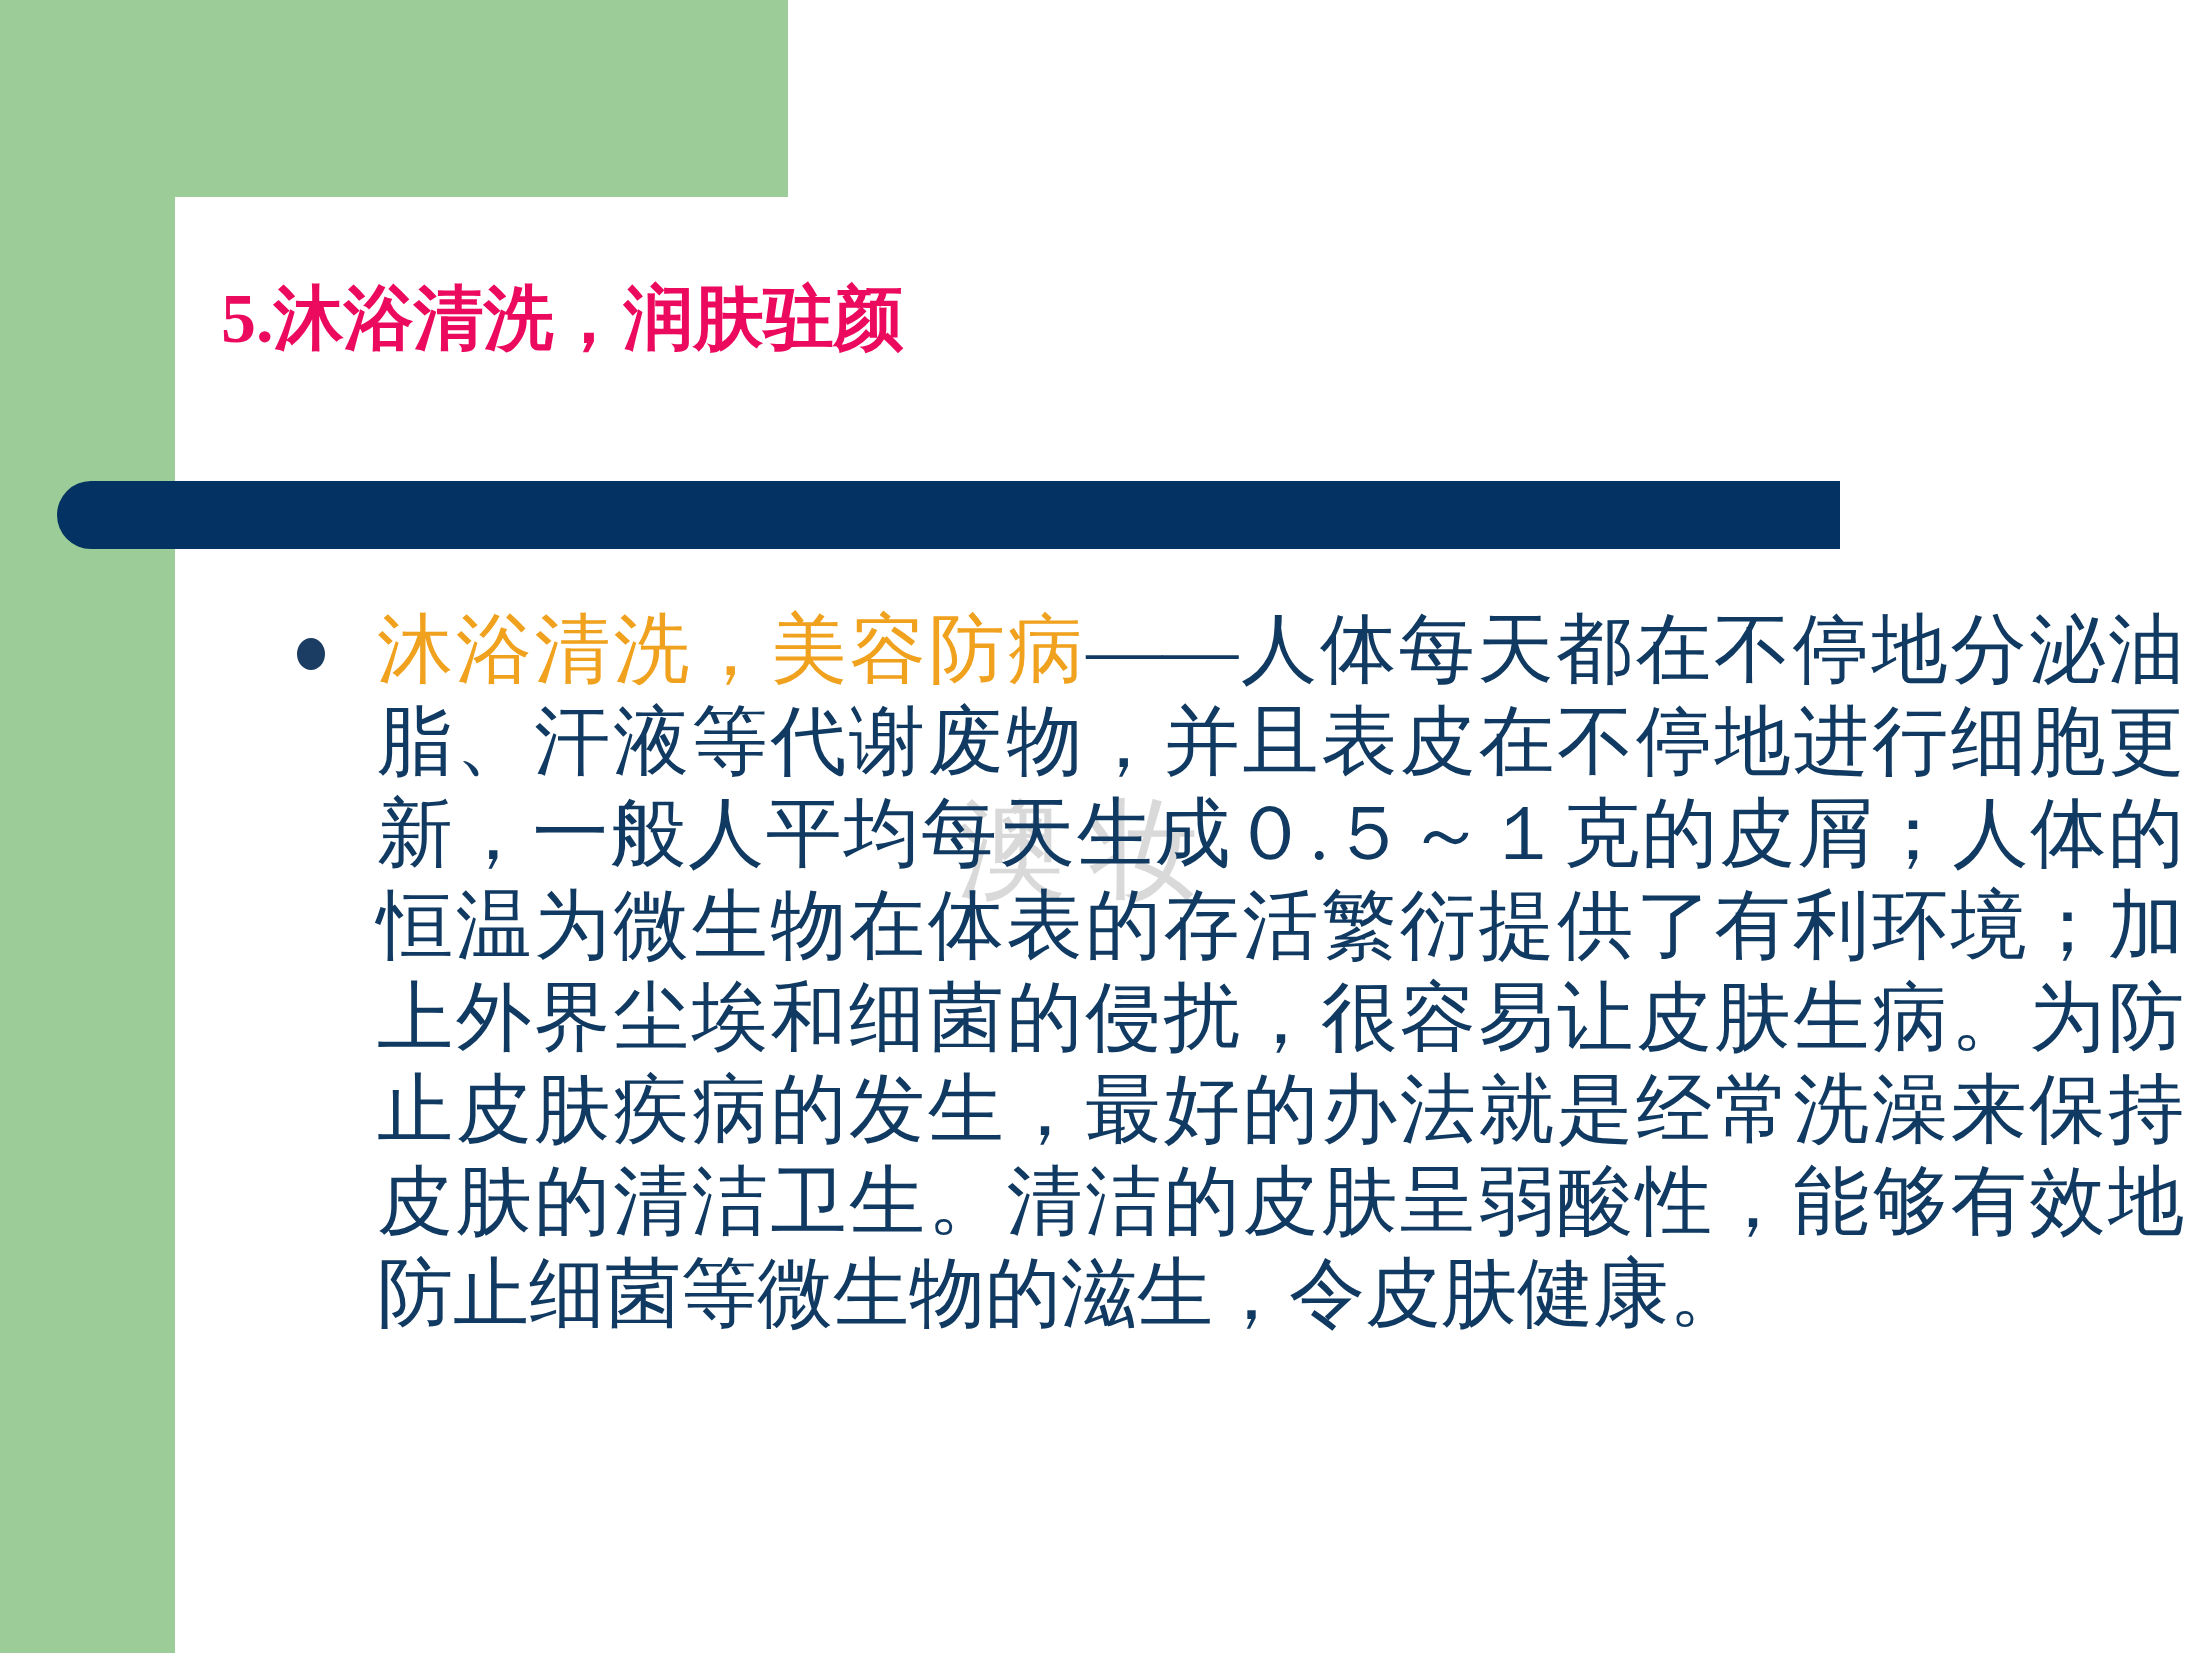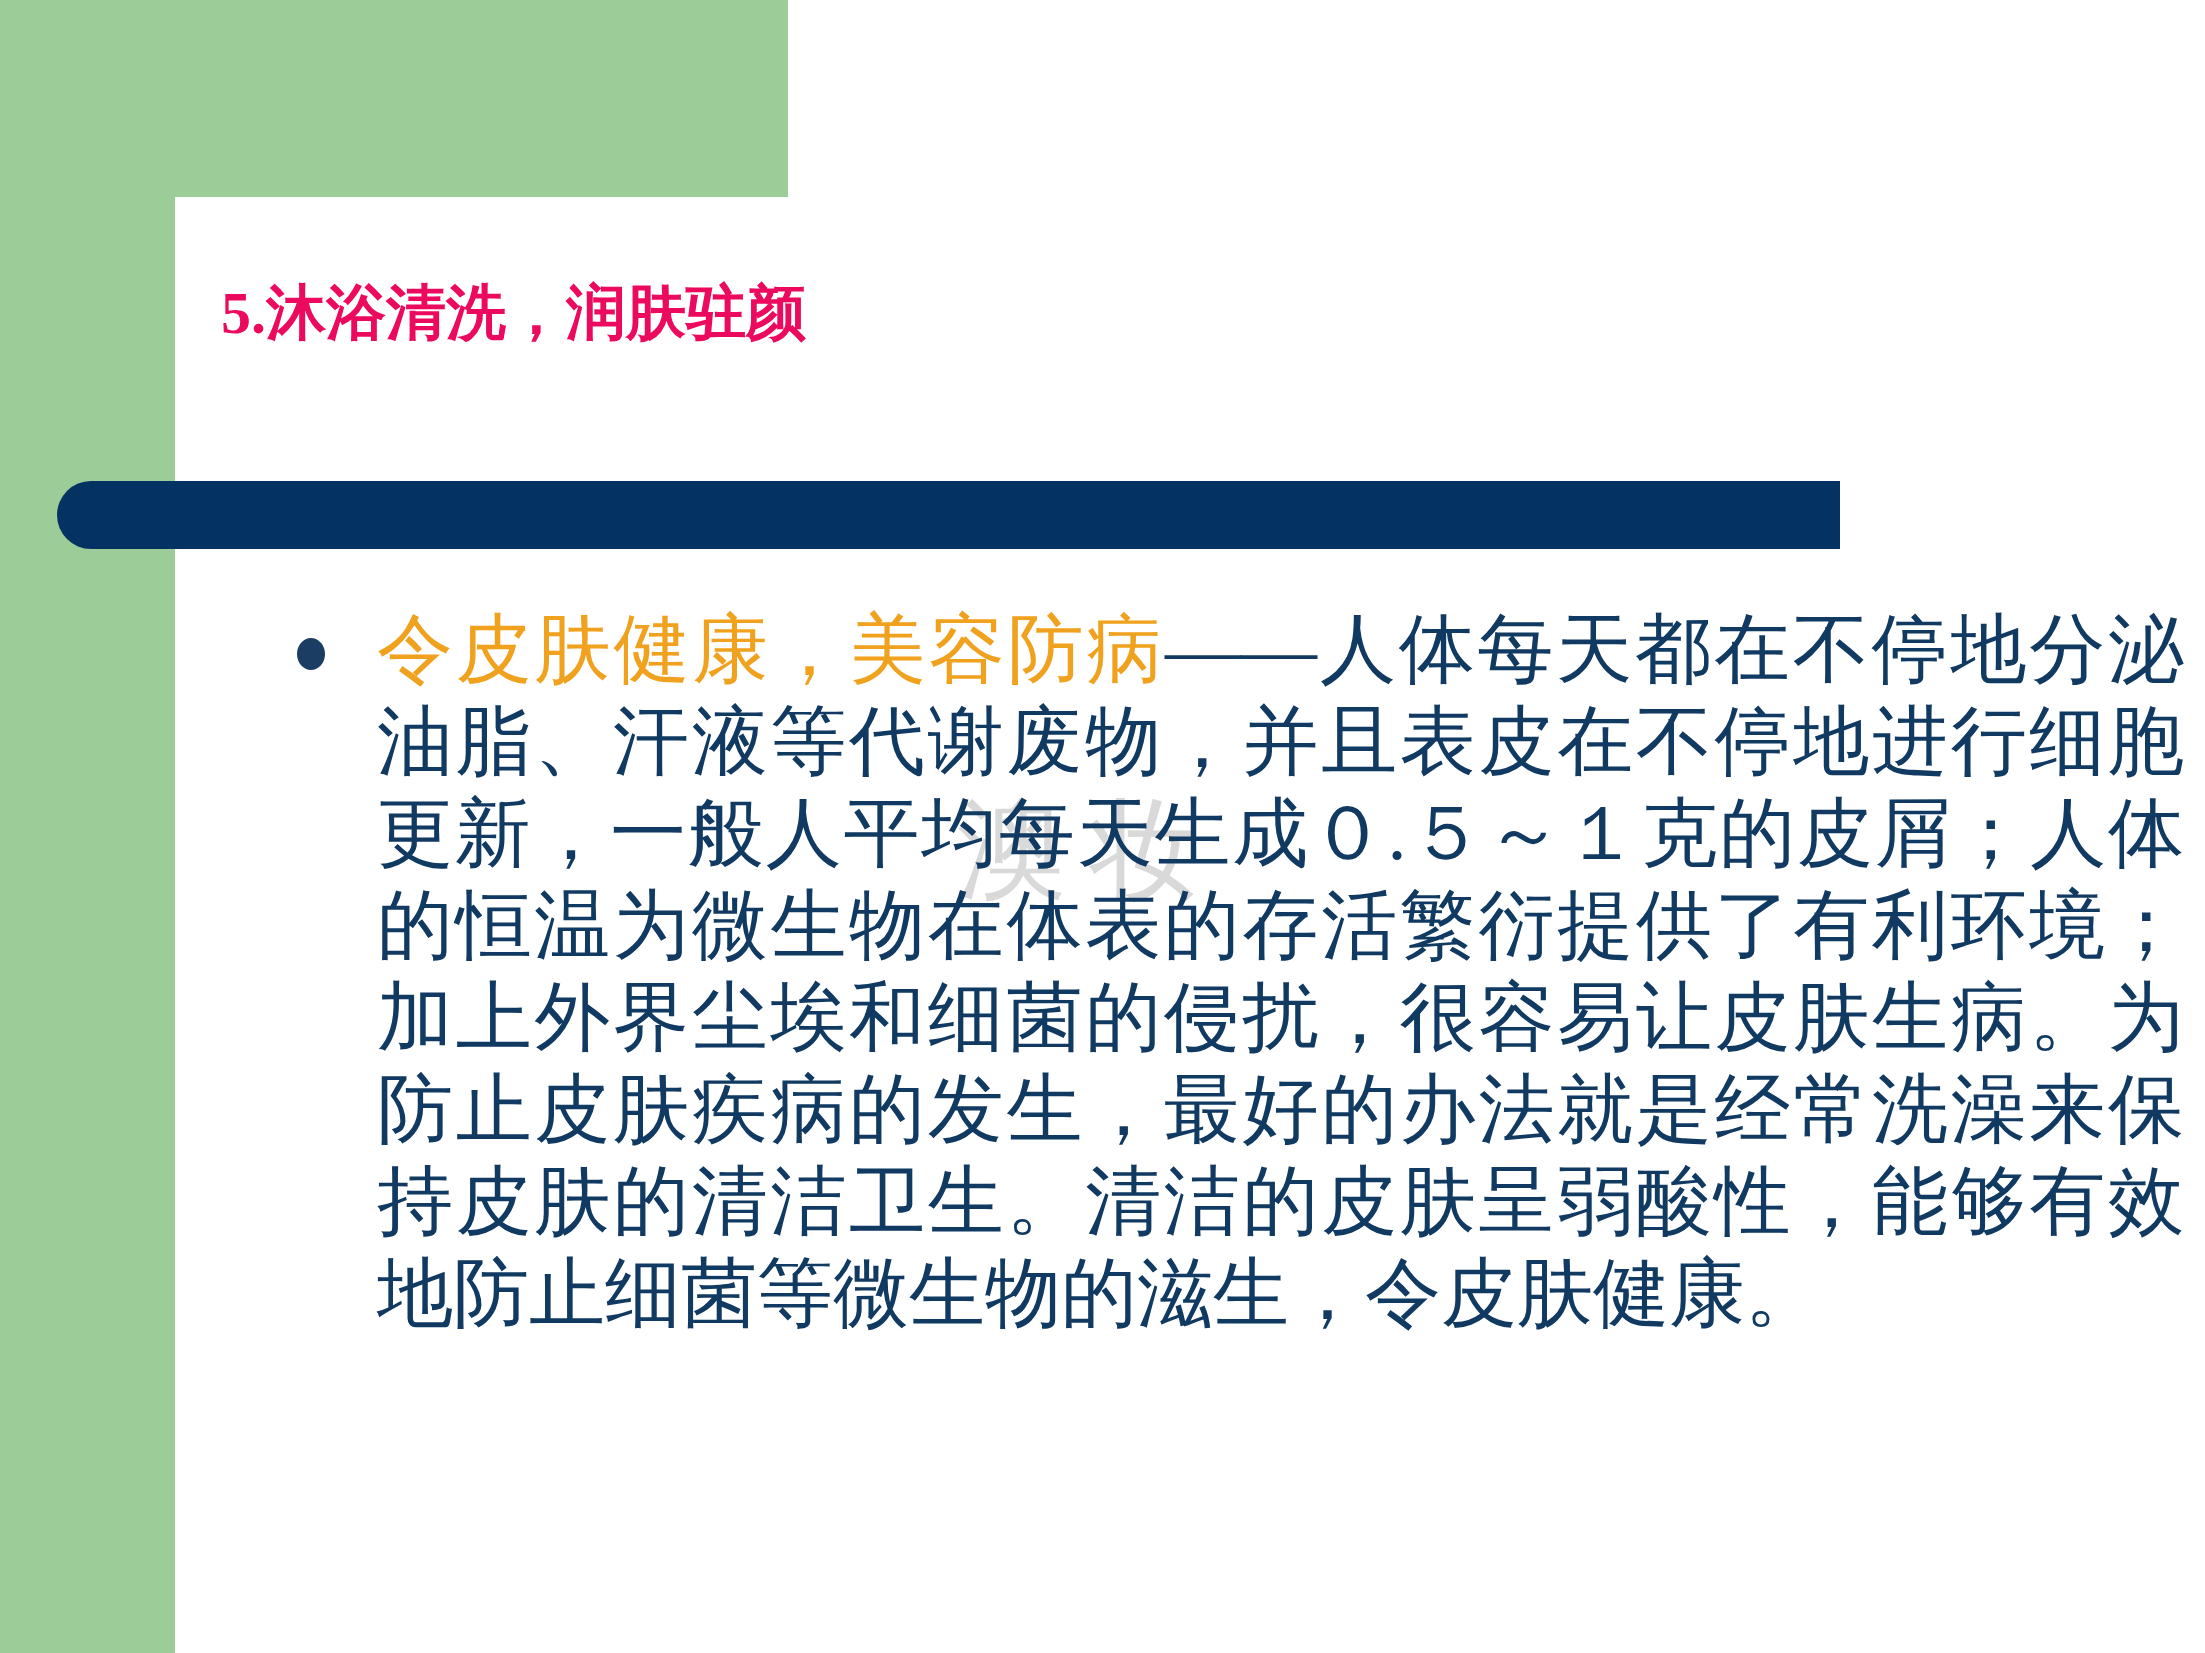--- a/index.html
+++ b/index.html
@@ -46,21 +46,21 @@
     border-top-left-radius: 88px;
   }
 
   
   #title {
     position: absolute;
     left: 221px;
     top: 279px;
     width: 1691px;
     color: #ec0a5e;
-    font-size: 60px;
+    font-size: 70px;
     line-height: 1.15;
     font-weight: bold;
     letter-spacing: 0px;
     white-space: nowrap;
     font-family: "Liberation Serif", "DejaVu Serif", serif;
   }
 
   
   #navy-bar {
     position: absolute;
@@ -131,17 +131,17 @@
   <div id="white-page"></div>
 
   <div id="title">5.沐浴清洗，润肤驻颜</div>
 
   <div id="navy-bar"></div>
 
   <div id="watermark">澳妆</div>
 
   <div id="body-block">
     <span id="bullet-dot"></span>
-    <p id="body-text"><span class="lead-orange">令皮肤健康，美容防病</span><span>——人体每天都在不停地分泌油脂、汗液等代谢废物，并且表皮在不停地进行细胞更新，一般人平均每天生成０.５～１克的皮屑；人体的恒温为微生物在体表的存活繁衍提供了有利环境；加上外界尘埃和细菌的侵扰，很容易让皮肤生病。为防止皮肤疾病的发生，最好的办法就是经常洗澡来保持皮肤的清洁卫生。清洁的皮肤呈弱酸性，能够有效地防止细菌等微生物的滋生，令皮肤健康。</span></p>
+    <p id="body-text"><span class="lead-orange">沐浴清洗，美容防病</span><span>——人体每天都在不停地分泌油脂、汗液等代谢废物，并且表皮在不停地进行细胞更新，一般人平均每天生成０.５～１克的皮屑；人体的恒温为微生物在体表的存活繁衍提供了有利环境；加上外界尘埃和细菌的侵扰，很容易让皮肤生病。为防止皮肤疾病的发生，最好的办法就是经常洗澡来保持皮肤的清洁卫生。清洁的皮肤呈弱酸性，能够有效地防止细菌等微生物的滋生，令皮肤健康。</span></p>
   </div>
 
 </div>
 
 
 </body></html>

